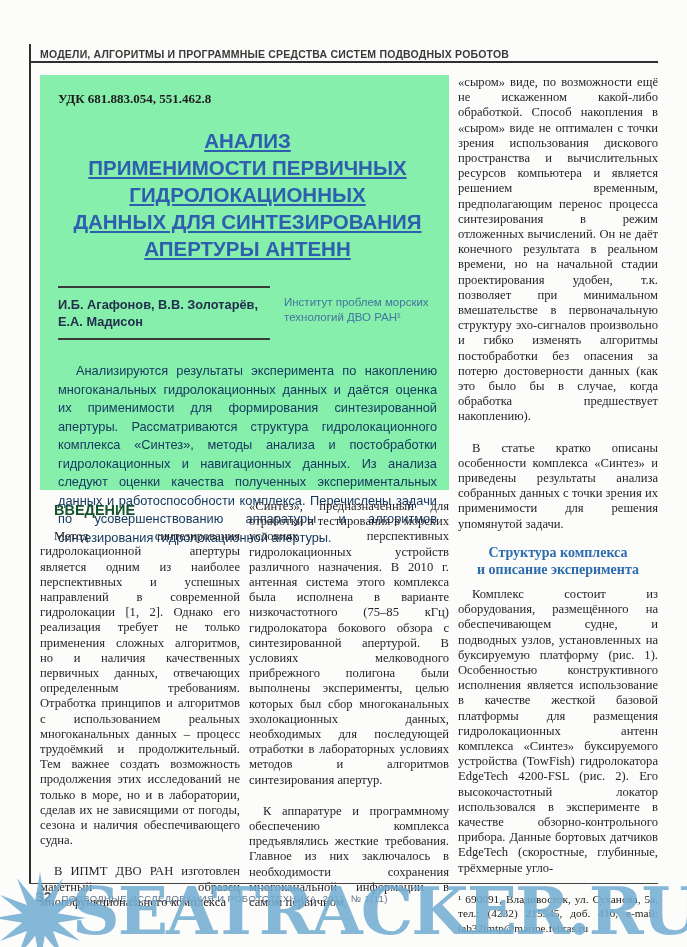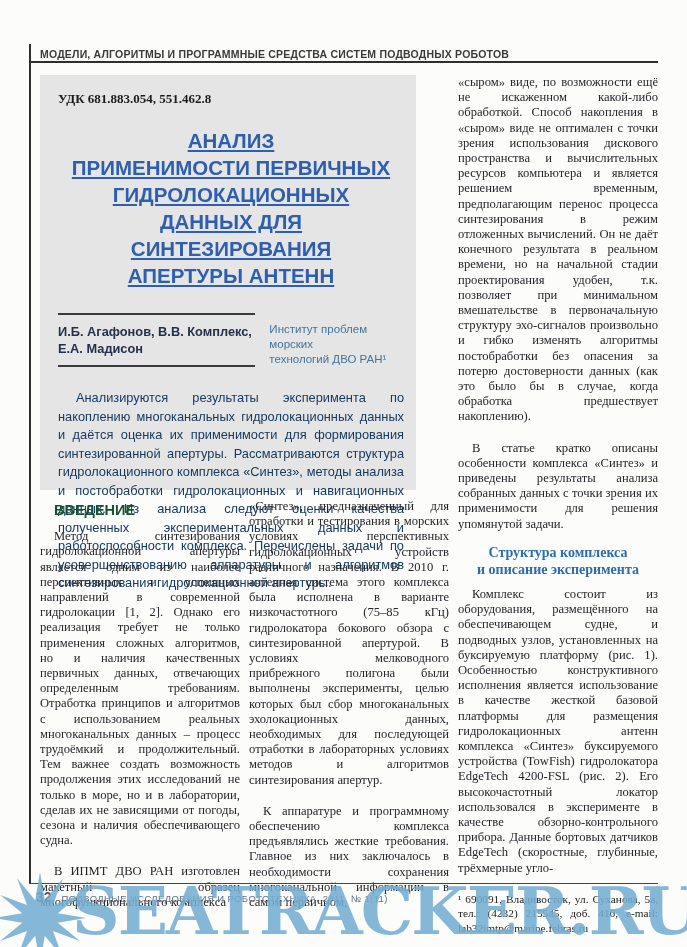--- a/index.html
+++ b/index.html
@@ -10,21 +10,21 @@
   .header-label{position:absolute;left:40px;top:48px;width:600px;
         font-family:"Liberation Sans",sans-serif;font-size:10.5px;font-weight:bold;
         color:#3a3a3a;letter-spacing:.2px;}
   .header-rule{position:absolute;left:29px;top:61px;width:629px;height:2px;background:#2f2f2f;}
   .footer-rule{position:absolute;left:29px;top:883px;width:629px;height:1px;background:#444;}
 
   .content{position:absolute;left:40px;top:75px;width:618px;display:flex;gap:9px;}
   .left23{width:409px;flex:0 0 409px;}
 
   
-  .bluebox{background:#e5e5e5;width:376px;height:415px;box-sizing:border-box;padding:16px 12px 0 18px;}
+  .bluebox{background:#86efac;width:409px;height:415px;box-sizing:border-box;padding:16px 12px 0 18px;}
   .udc{font-size:13px;font-weight:bold;color:#1c1c1c;}
   .title{margin-top:20px;text-align:center;color:#2e5fae;
          font-family:"Liberation Sans",sans-serif;font-weight:bold;font-size:20.5px;line-height:27px;text-decoration:underline;}
   .authors-wrap{display:flex;margin-top:24px;}
   .authors{width:212px;border-top:2px solid #3a3a3a;border-bottom:2px solid #3a3a3a;
            padding:8px 0;font-family:"Liberation Sans",sans-serif;font-weight:bold;
            font-size:12.8px;line-height:17px;color:#23304d;}
   .affiliation{margin-left:14px;padding-top:9px;font-family:"Liberation Sans",sans-serif;
            font-size:11.5px;line-height:15px;color:#44749e;}
   .abstract{margin-top:22px;font-family:"Liberation Sans",sans-serif;font-size:12.8px;
@@ -71,21 +71,21 @@
         <div class="udc">УДК 681.883.054, 551.462.8</div>
         <div class="title">
           <div>АНАЛИЗ</div>
           <div>ПРИМЕНИМОСТИ ПЕРВИЧНЫХ</div>
           <div>ГИДРОЛОКАЦИОННЫХ</div>
           <div>ДАННЫХ ДЛЯ СИНТЕЗИРОВАНИЯ</div>
           <div>АПЕРТУРЫ АНТЕНН</div>
         </div>
         <div class="authors-wrap">
           <div class="authors">
-            <div>И.Б. Агафонов, В.В. Комплекс,</div>
+            <div>И.Б. Агафонов, В.В. Золотарёв,</div>
             <div>Е.А. Мадисон</div>
           </div>
           <div class="affiliation">
             <div>Институт проблем морских</div>
             <div>технологий ДВО РАН¹</div>
           </div>
         </div>
         <div class="abstract">Анализируются результаты эксперимента по накоплению многоканальных гидролокационных данных и даётся оценка их применимости для формирования синтезированной апертуры. Рассматриваются структура гидролокационного комплекса «Синтез», методы анализа и постобработки гидролокационных и навигационных данных. Из анализа следуют оценки качества полученных экспериментальных данных и работоспособности комплекса. Перечислены задачи по усовершенствованию аппаратуры и алгоритмов синтезирования гидролокационной апертуры.</div>
       </div>
 

